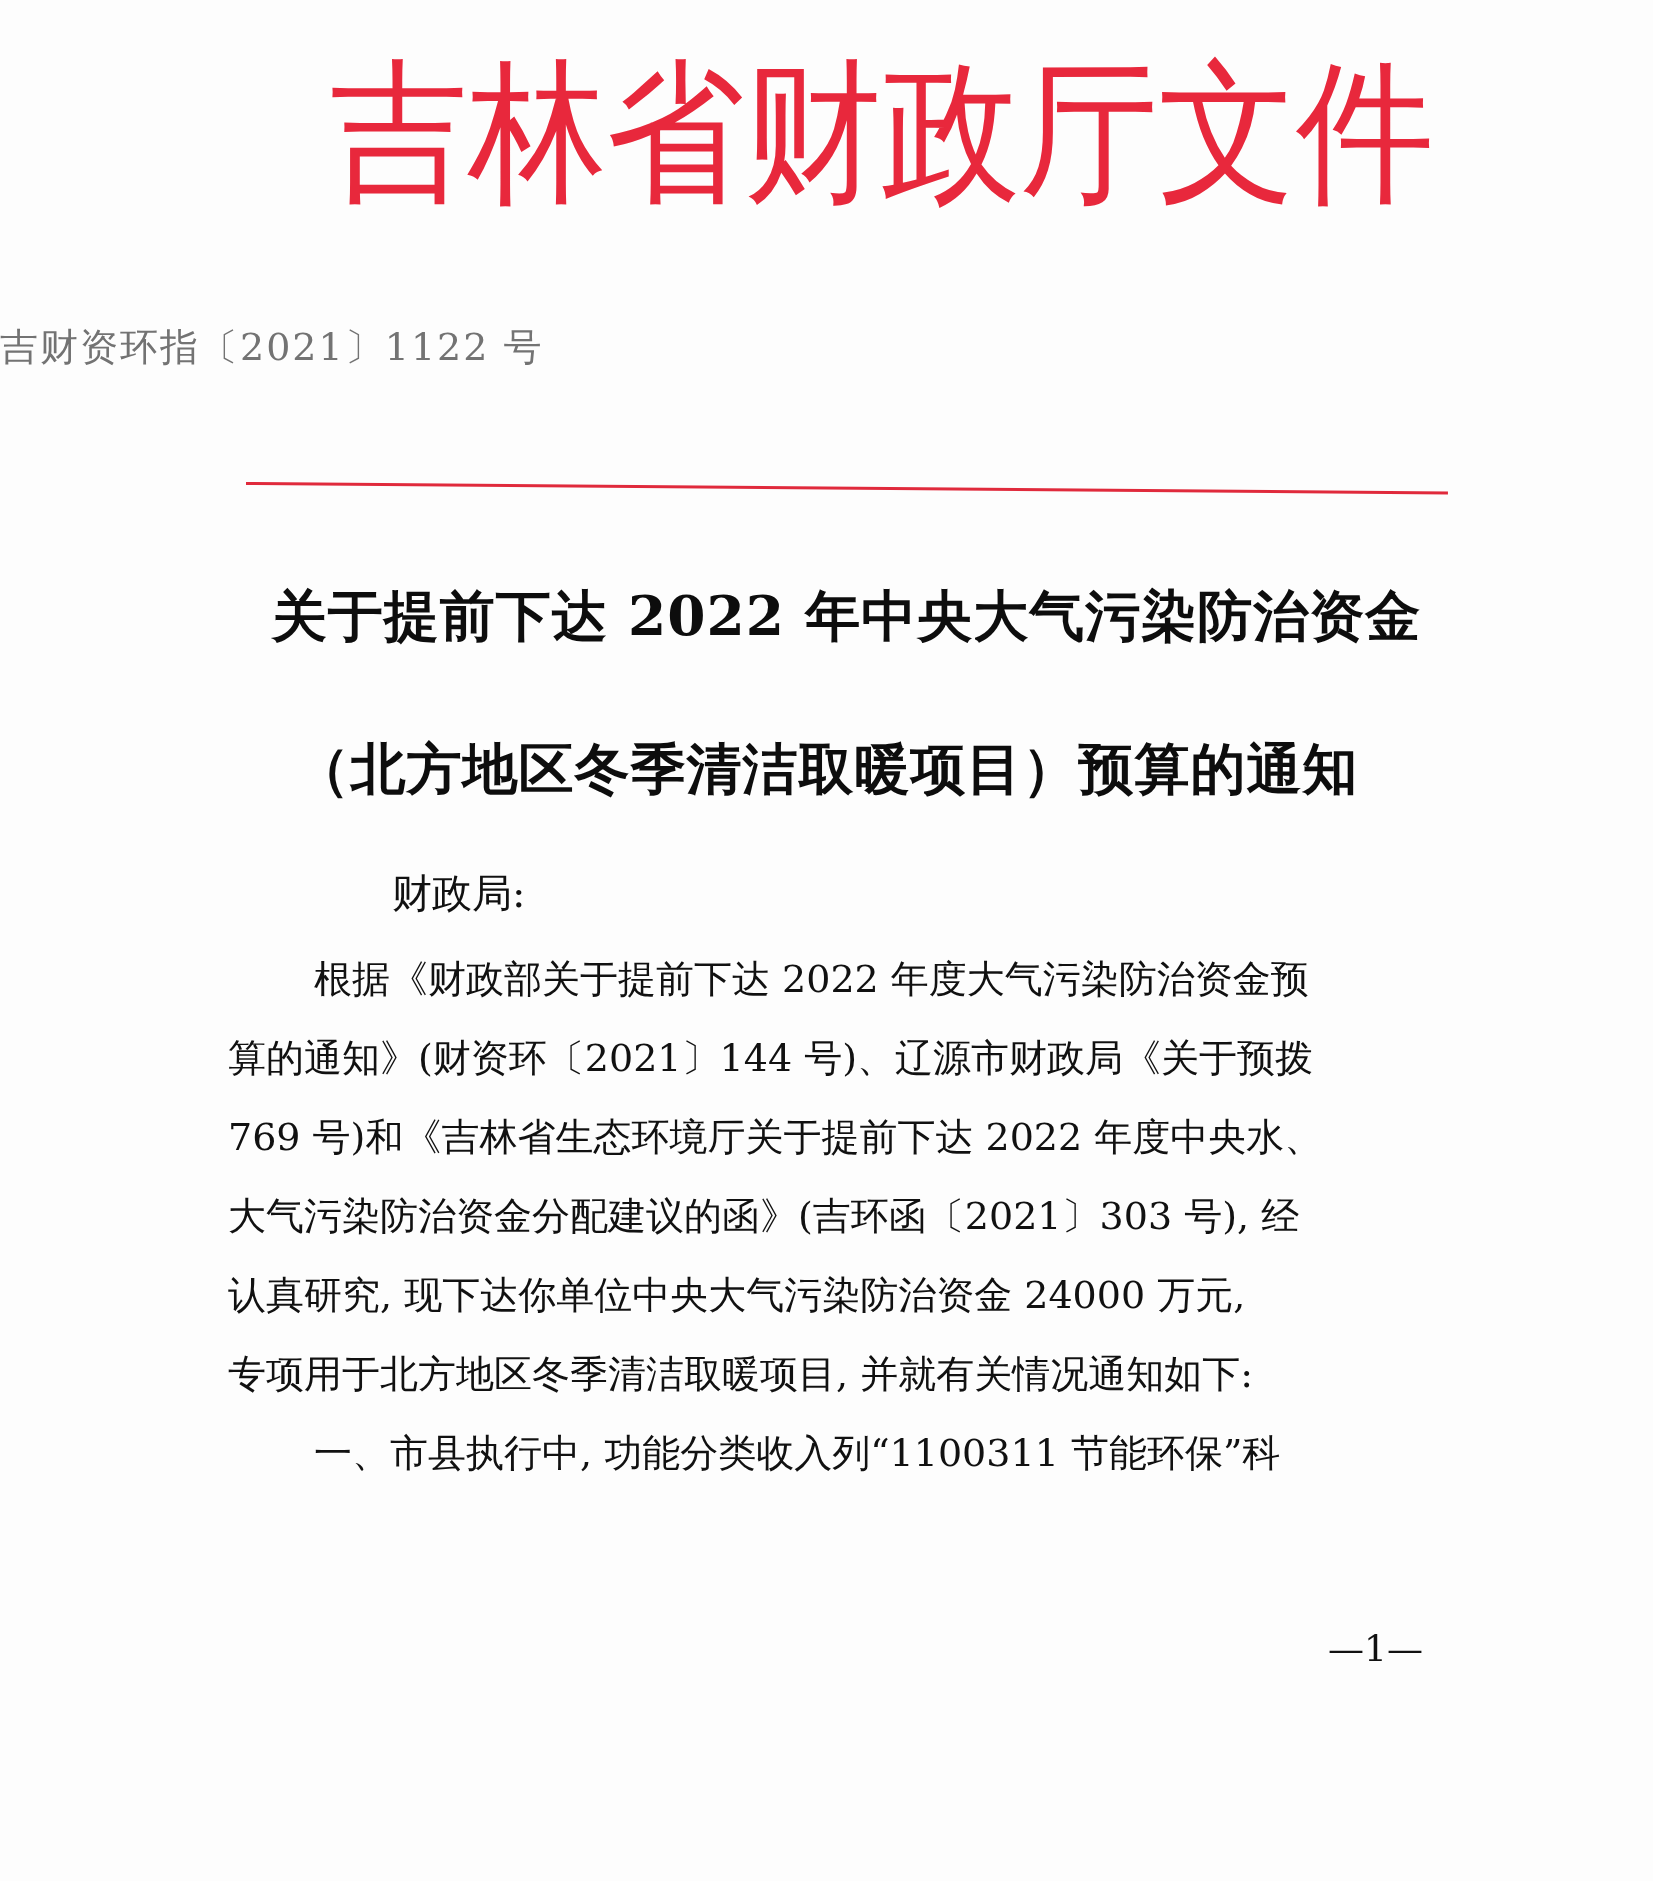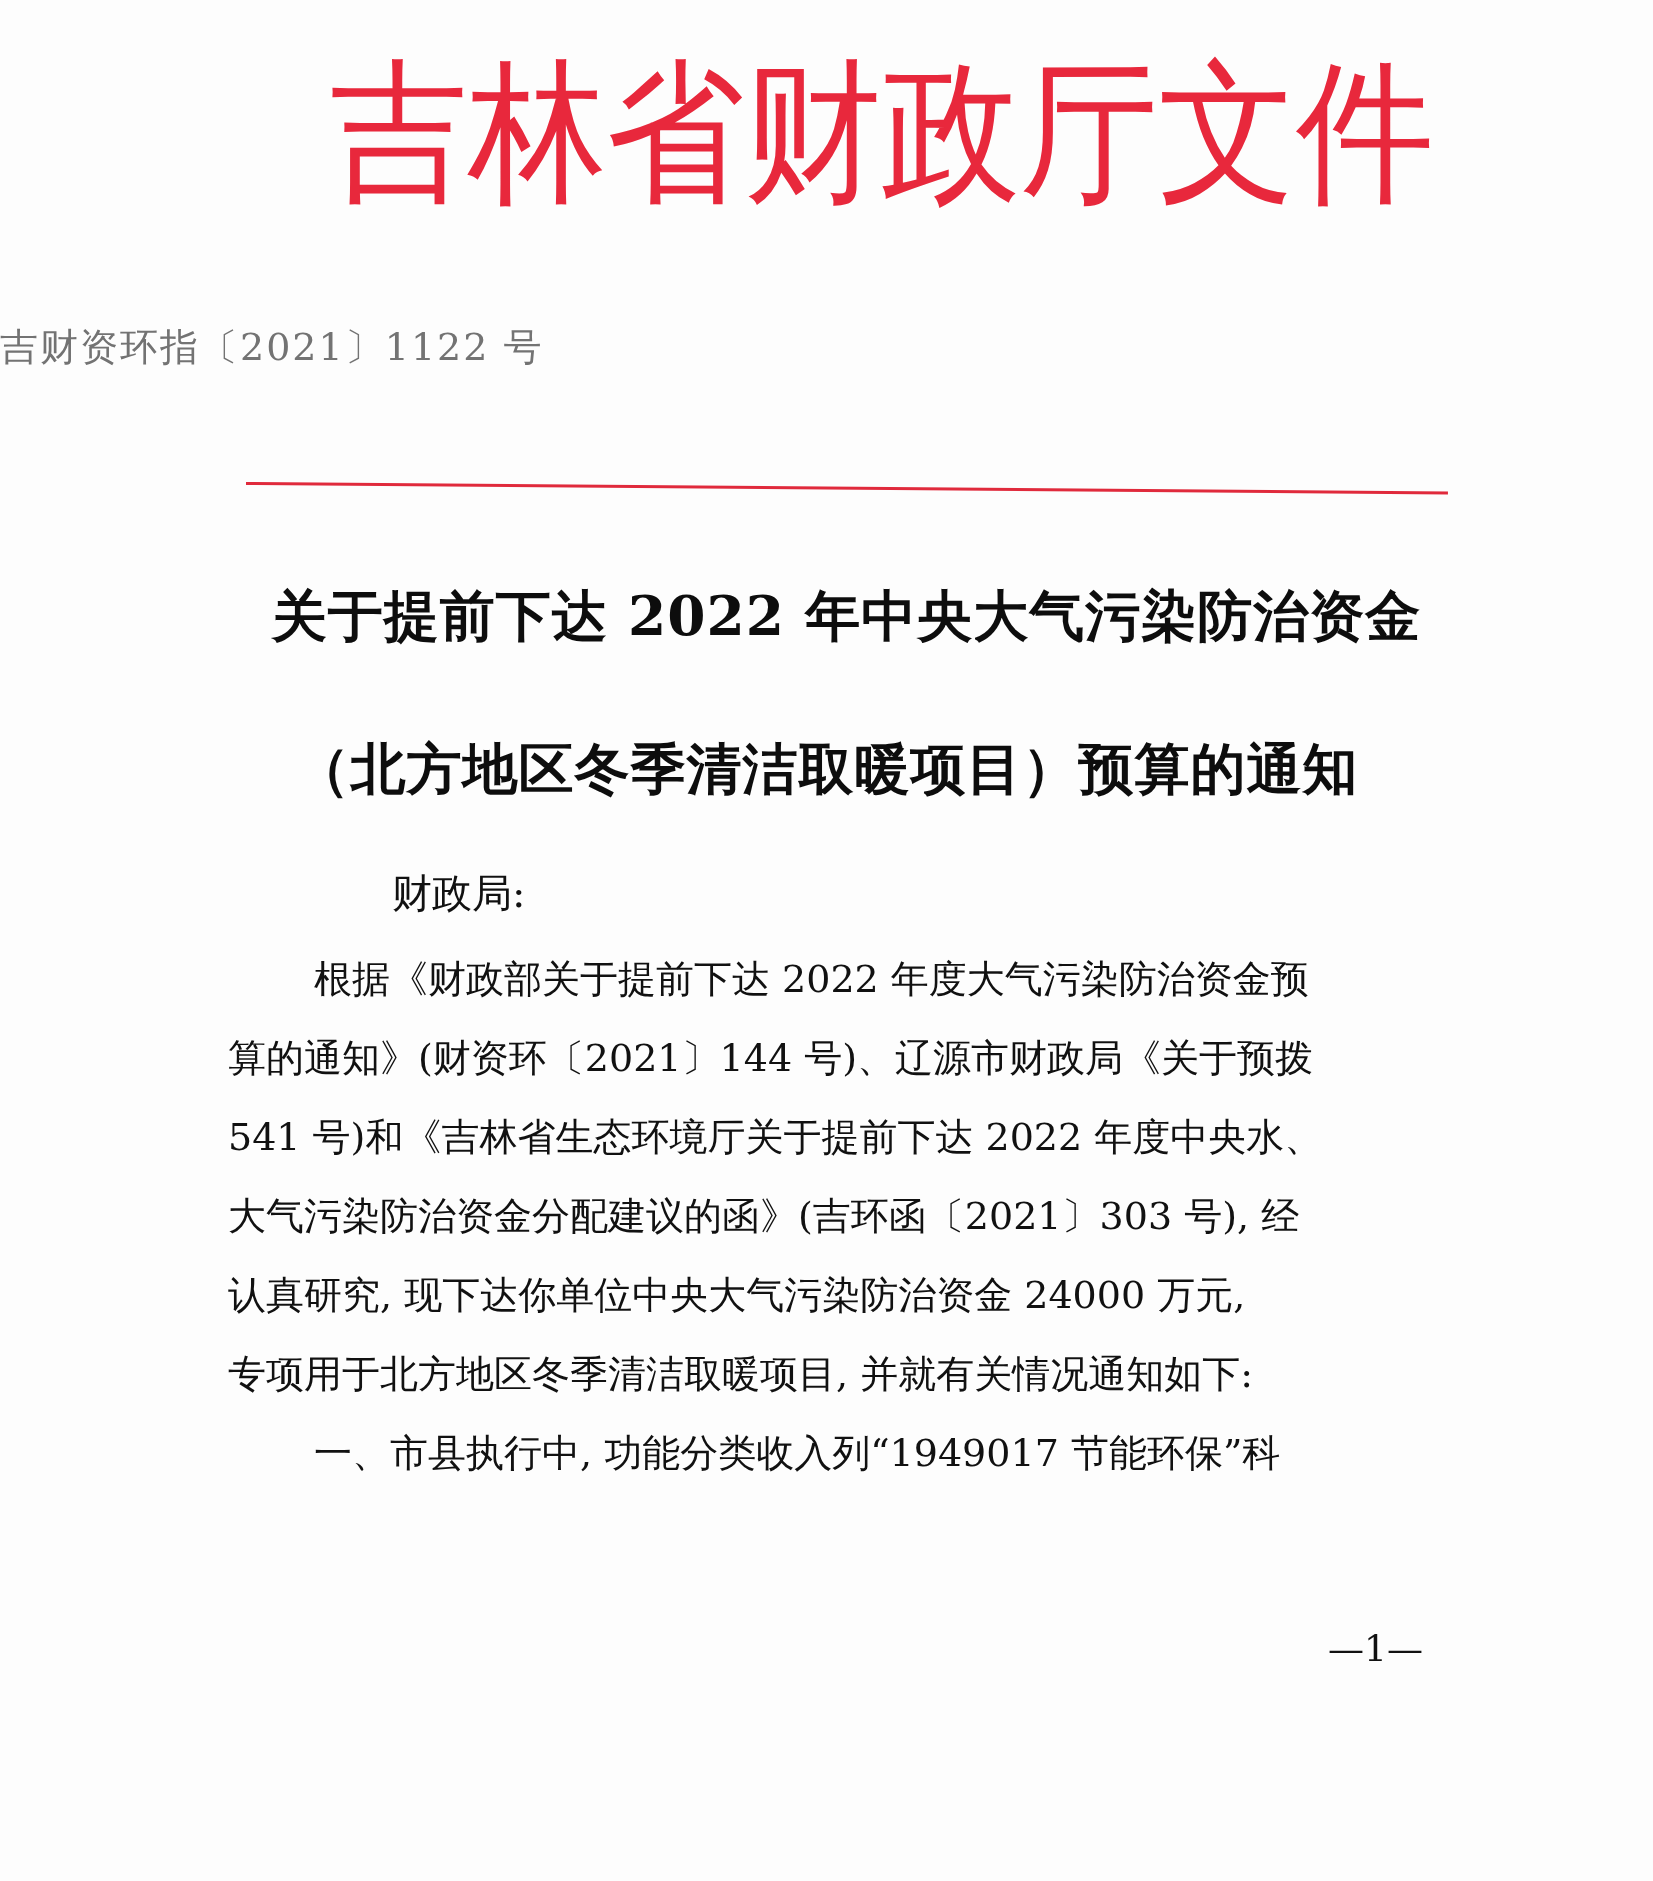--- a/index.html
+++ b/index.html
@@ -45,21 +45,21 @@
   <div class="redline"></div>
 
   <div class="title l1">关于提前下达 2022 年中央大气污染防治资金</div>
   <div class="title l2">（北方地区冬季清洁取暖项目）预算的通知</div>
 
   <div class="salute">财政局:</div>
 
   <div class="body">
     <div class="ln indent">根据《财政部关于提前下达 2022 年度大气污染防治资金预</div>
     <div class="ln">算的通知》(财资环〔2021〕144 号)、辽源市财政局《关于预拨</div>
-    <div class="ln">541 号)和《吉林省生态环境厅关于提前下达 2022 年度中央水、</div>
+    <div class="ln">769 号)和《吉林省生态环境厅关于提前下达 2022 年度中央水、</div>
     <div class="ln">大气污染防治资金分配建议的函》(吉环函〔2021〕303 号), 经</div>
     <div class="ln">认真研究, 现下达你单位中央大气污染防治资金 24000 万元,</div>
     <div class="ln">专项用于北方地区冬季清洁取暖项目, 并就有关情况通知如下:</div>
-    <div class="ln indent">一、市县执行中, 功能分类收入列“1949017 节能环保”科</div>
+    <div class="ln indent">一、市县执行中, 功能分类收入列“1100311 节能环保”科</div>
   </div>
 
   <div class="pageno">—1—</div>
 </div>
 
 </body></html>

